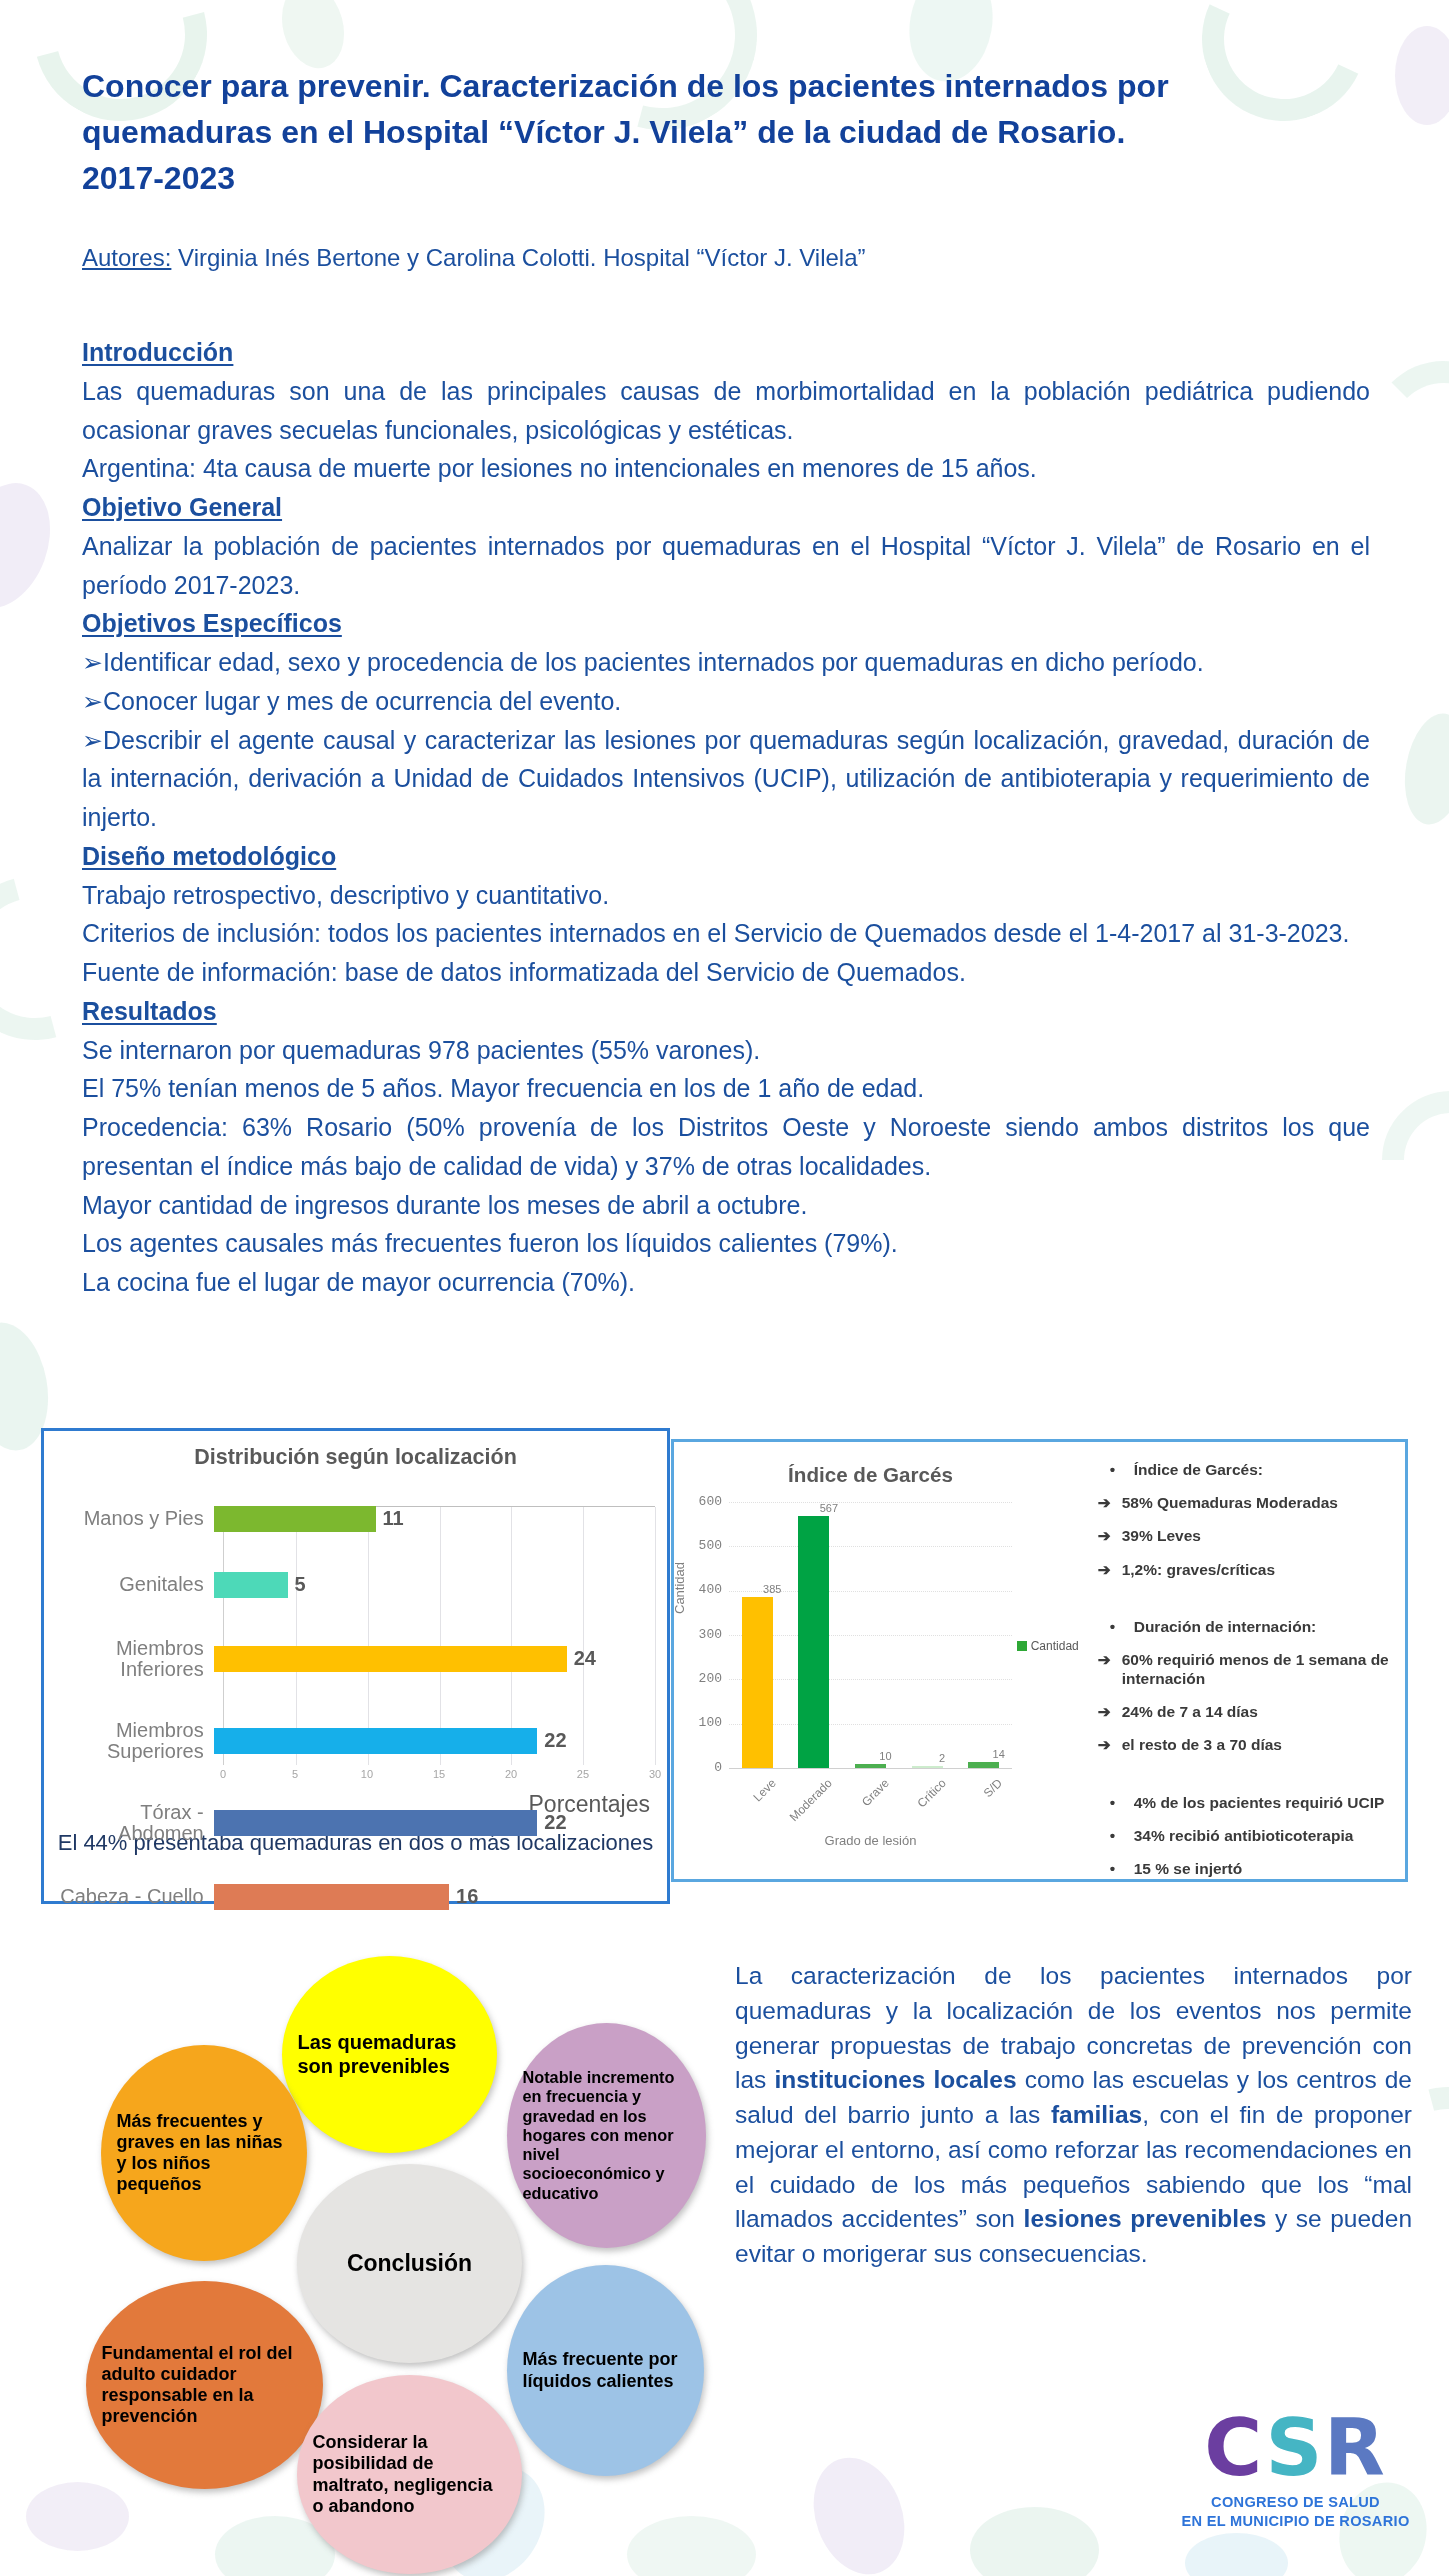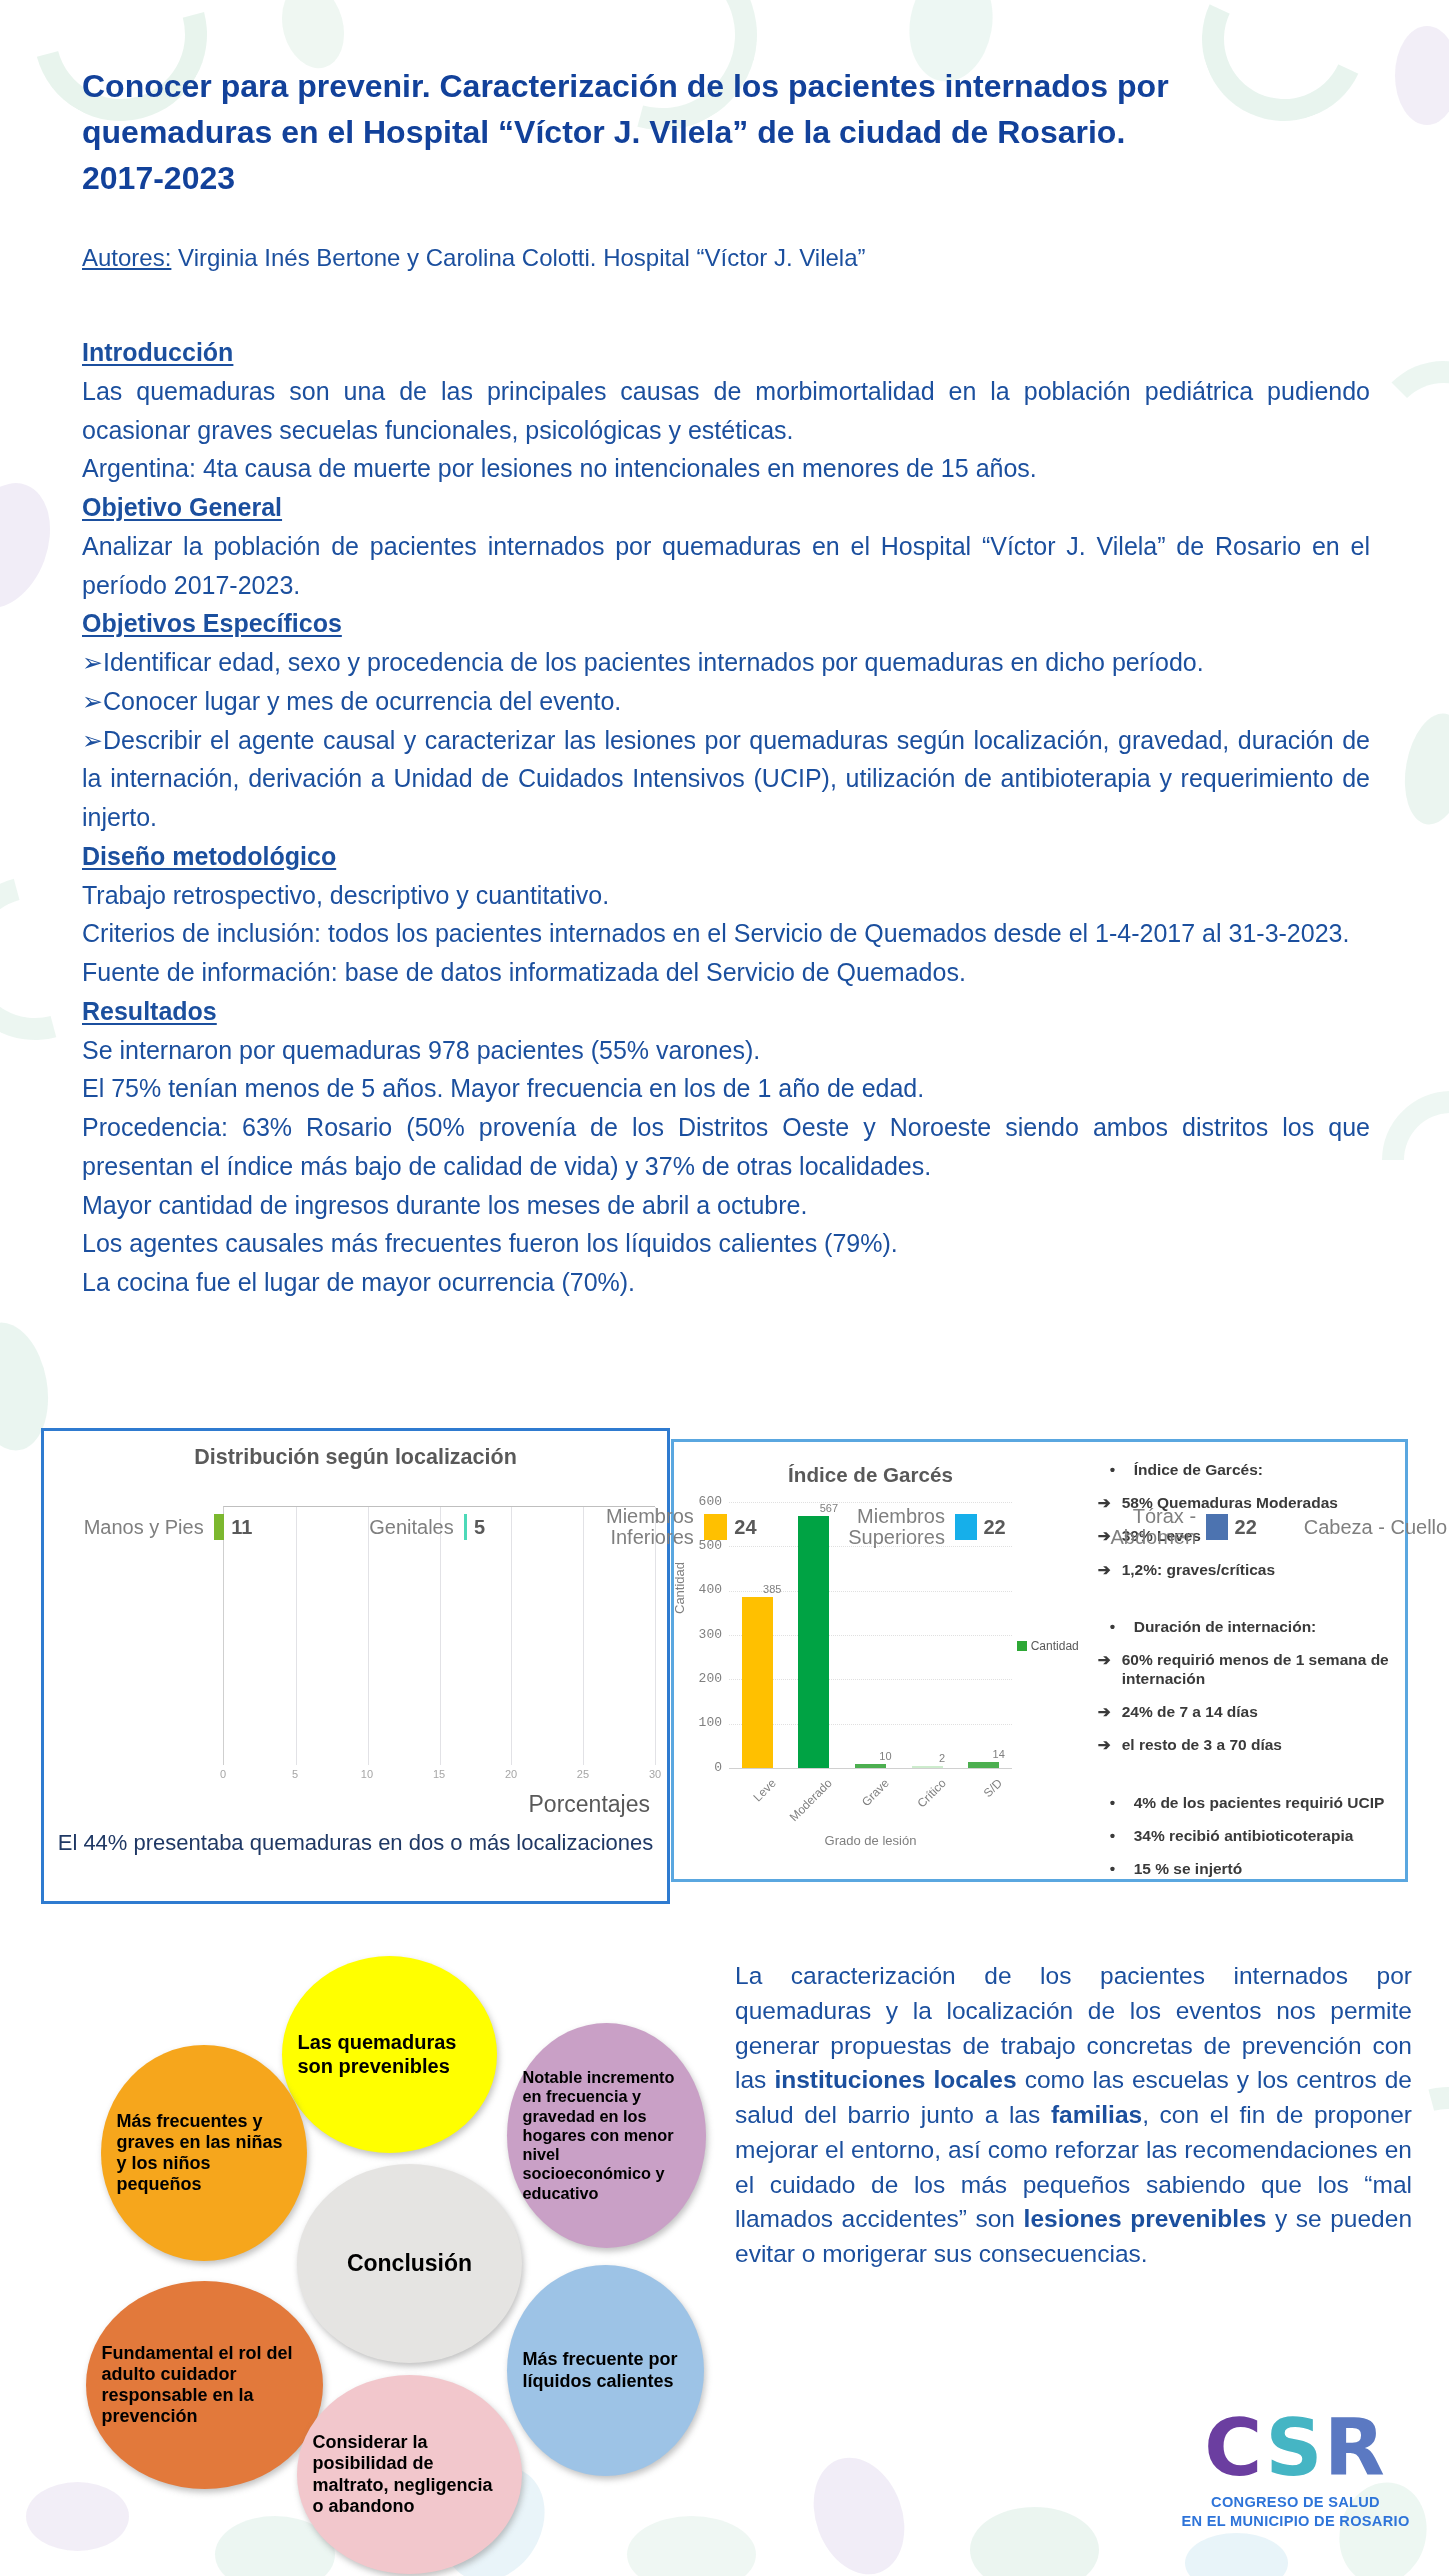--- a/index.html
+++ b/index.html
@@ -18,21 +18,21 @@
   .content .h{font-weight:bold;text-decoration:underline;text-underline-offset:3.4px;}
   .content .p{text-align:justify;}
 
   
   .chartbox{position:absolute;background:#fff;box-sizing:border-box;}
   .box-left{left:41px;top:1428px;width:629px;height:476px;border:3.4px solid #2f7bd0;}
   .hc-title{margin-top:13.7px;text-align:center;font-size:21.5px;font-weight:bold;color:#595959;}
   #hplot{position:relative;margin-top:36px;height:259px;}
   #hgrid{position:absolute;left:179px;right:12px;top:0;bottom:0;border-top:1.7px solid #bfbfbf;border-left:1.7px solid #cfcfcf;}
   .hgl{position:absolute;top:0;bottom:0;width:0.9px;background:#e2e2e6;}
-  #hrows{position:relative;z-index:1;height:100%;display:flex;flex-direction:row;justify-content:space-around;gap:40px;}
+  #hrows{position:relative;z-index:1;height:100%;display:flex;flex-direction:column;justify-content:space-around;gap:40px;}
   .hrow{display:flex;align-items:center;height:43px;}
   .hlab{width:170px;padding-right:10.3px;box-sizing:border-box;flex:none;text-align:right;
         color:#7f7f7f;font-size:20px;line-height:1.05;white-space:pre-line;}
   .htrack{flex:1;margin-right:12px;display:flex;align-items:center;height:100%;}
   .hbar{height:26px;flex:none;}
   .hval{margin-left:6.9px;font-weight:bold;color:#595959;font-size:20px;}
   #hticks{position:relative;margin-left:179px;margin-right:12px;height:19px;}
   .htick{position:absolute;transform:translateX(-50%);font-size:11px;color:#a6a6a6;top:3.4px;}
   .hc-xlabel{margin-right:17px;text-align:right;font-size:23px;color:#595959;margin-top:6.9px;}
   .hc-caption{margin-top:12px;text-align:center;font-weight:normal;font-size:22px;color:#1f3864;}

